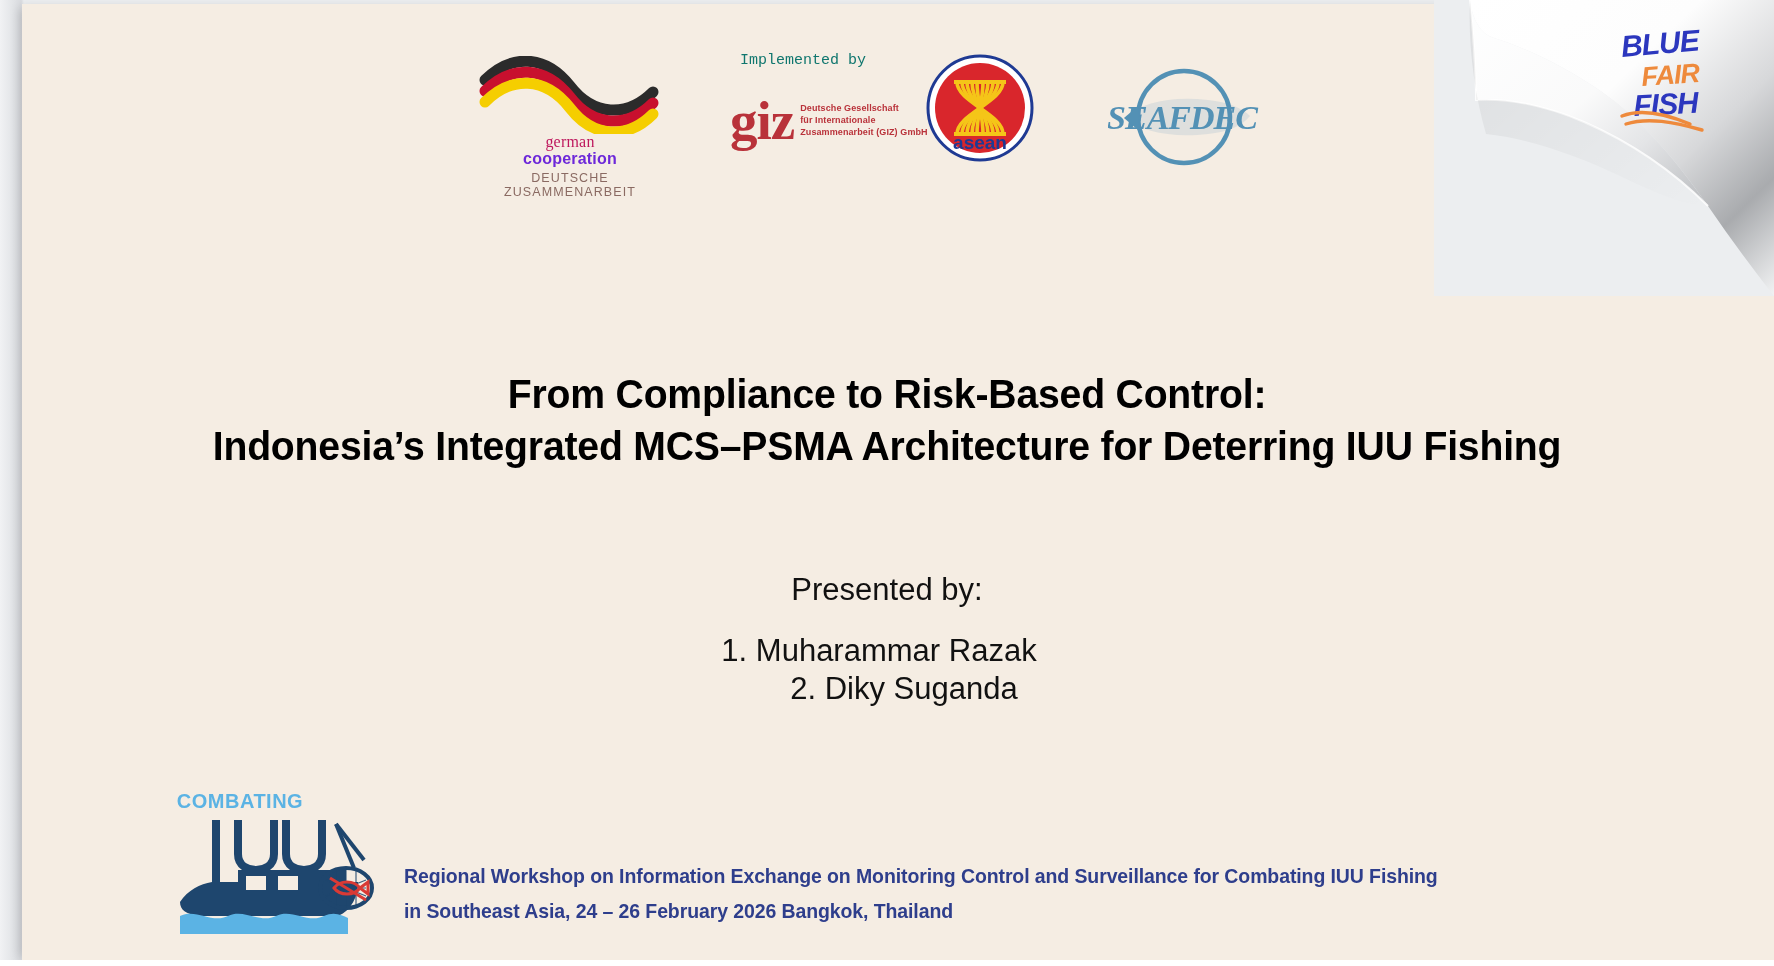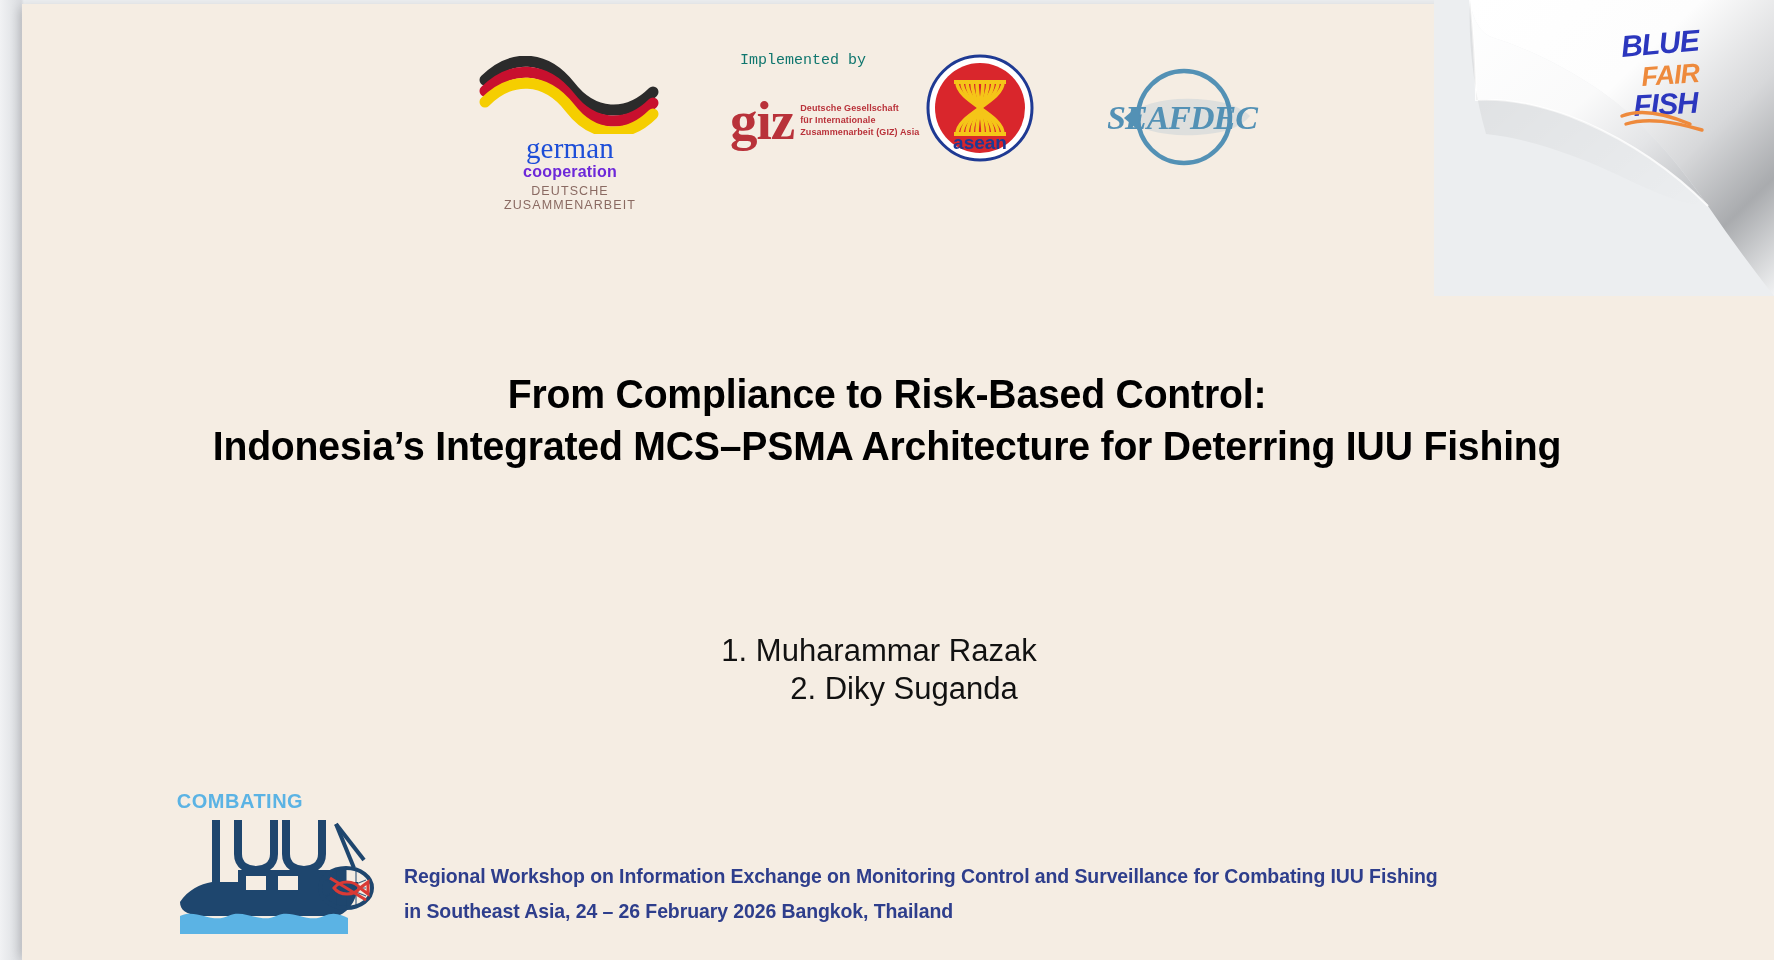--- a/index.html
+++ b/index.html
@@ -54,21 +54,21 @@
     left: 0; top: 34px;
     width: 1300px; height: 140px;
   }
   .logo-block { position: absolute; }
 
   
   #german-logo { left: 470px; top: 22px; width: 200px; text-align: center; }
   #german-flag-svg { display:block; width: 186px; height: 78px; margin: 0 auto; }
   .gc-l1 {
     font-family: "Liberation Serif", serif;
-    font-size: 29px; color: #1d4ed8; line-height: 1.0;
+    font-size: 16px; color: #be185d; line-height: 1.0;
     letter-spacing: .2px;
     text-align: center;
   }
   .gc-l2 {
     font-family: "Liberation Sans", sans-serif;
     font-weight: bold; font-size: 16px; color: #6d28d9;
     line-height: 1.15; letter-spacing: .2px;
   }
   .gc-l3 {
     font-family: "Liberation Sans", sans-serif;
@@ -261,21 +261,21 @@
       <div class="gc-l2">cooperation</div>
       <div class="gc-l3">DEUTSCHE ZUSAMMENARBEIT</div>
     </div>
 
     <div class="logo-block" id="giz-logo">
       <div id="impl-by">Implemented by</div>
       <div id="giz-inner">
         <div id="giz-word">giz</div>
         <div id="giz-desc">Deutsche Gesellschaft
 für Internationale
-Zusammenarbeit (GIZ) Asia</div>
+Zusammenarbeit (GIZ) GmbH</div>
       </div>
     </div>
 
     <div class="logo-block" id="asean-logo">
       <svg id="asean-svg" viewBox="0 0 108 108" xmlns="http://www.w3.org/2000/svg">
         <circle cx="54" cy="54" r="52" fill="#ffffff" stroke="#1F3A93" stroke-width="3"></circle>
         <circle cx="54" cy="54" r="45" fill="#D9262C"></circle>
         <g stroke="#F5C518" stroke-width="3.6" stroke-linecap="round" fill="none">
           <path d="M31 28 C 31 48 77 60 77 80"></path>
           <path d="M36 28 C 36 48 72 60 72 80"></path>
@@ -303,20 +303,21 @@
         <path d="M16 56 L 30 44 L 30 68 Z" fill="#5391B5"></path>
       </svg>
     </div>
   </div>
 
   <div id="title-block">
     <div class="title-line">From Compliance to Risk-Based Control:</div>
     <div class="title-line">Indonesia’s Integrated MCS–PSMA Architecture for Deterring IUU Fishing</div>
   </div>
 
+  <div id="presented-by">Presented by:</div>
   <div id="presenter-list">
     <div class="presenter p1">1. Muharammar Razak</div>
     <div class="presenter p2">2. Diky Suganda</div>
   </div>
 
   <div id="iuu-logo">
     <svg id="iuu-svg" viewBox="0 0 212 160" xmlns="http://www.w3.org/2000/svg">
 
       <text x="72" y="24" font-family="Liberation Sans, sans-serif" font-size="20" font-weight="bold" fill="#5BB3E4" text-anchor="middle" letter-spacing="0.5">COMBATING</text>
 

